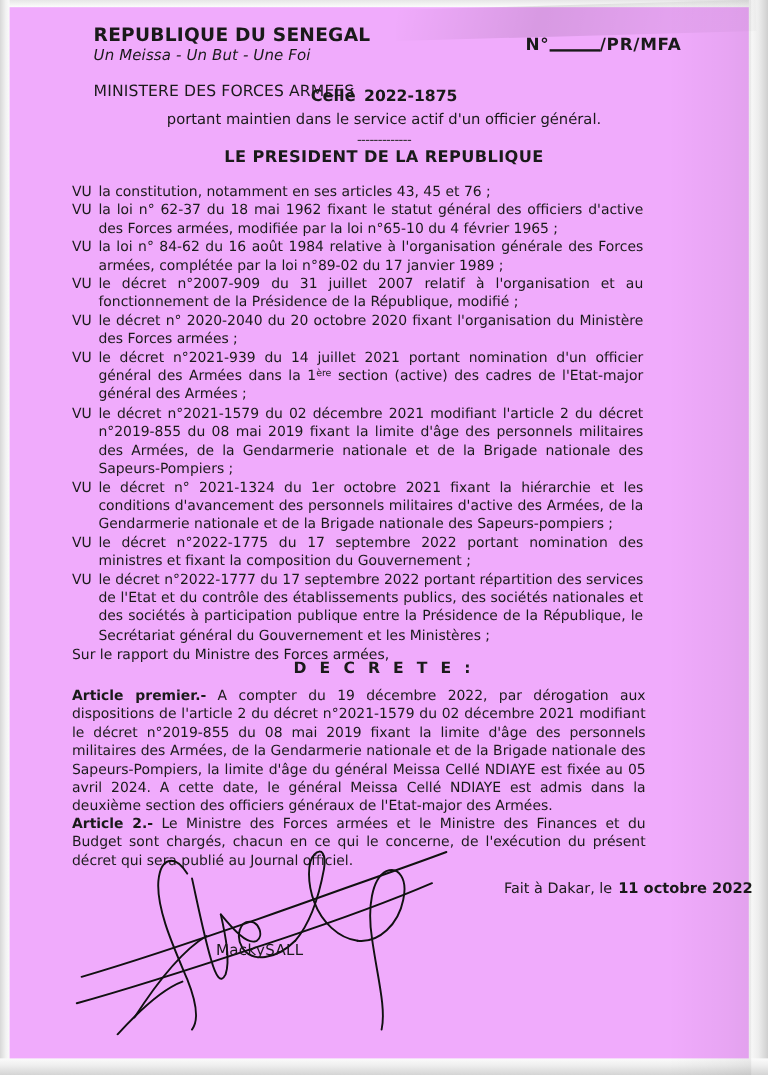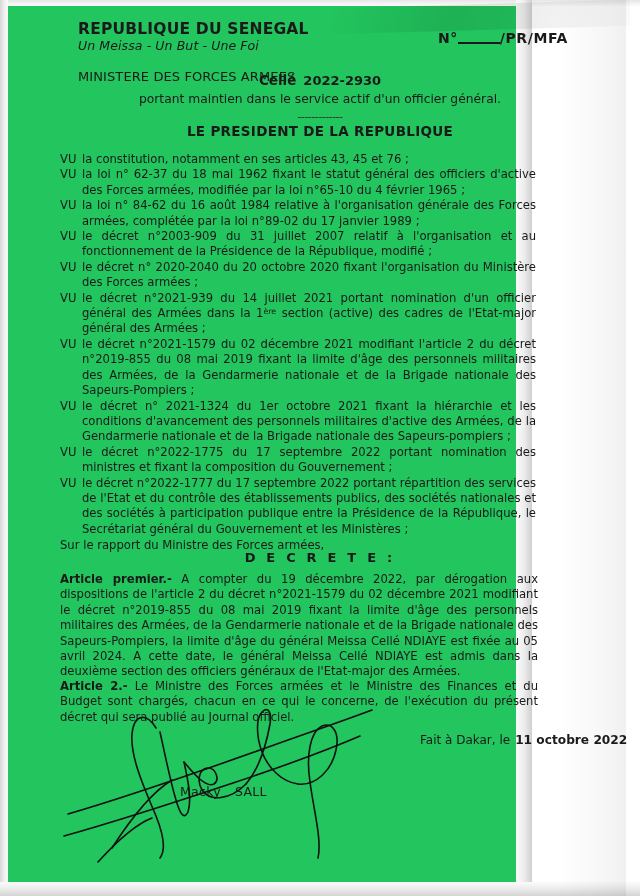--- a/index.html
+++ b/index.html
@@ -10,23 +10,23 @@
   body {
     width: 640px;
     height: 896px;
     overflow: hidden;
     font-family: "DejaVu Sans", sans-serif;
   }
 
   
   .scan {
     position: relative;
-    width: 532px;
+    width: 640px;
     height: 896px;
-    background: #22c55e;
+    background: #f0abfc;
     box-sizing: border-box;
   }
   
   .scan-edge-left {
     position: absolute;
     left: 0; top: 0;
     width: 8px; height: 896px;
     background: linear-gradient(to right, #d8d8d8 0%, #f2f2f2 60%, #fbfbfb 100%);
   }
   .scan-edge-right {
@@ -216,21 +216,21 @@
     margin-left: 5px;
     font-size: 12.2px;
   }
   .signer-name {
     position: absolute;
     left: 180px;
     top: 784px;
     font-size: 12.5px;
     letter-spacing: 0.3px;
   }
-  .signer-name .sn-first { margin-right: 14px; }
+  .signer-name .sn-first { }
 
   
   .signature-mark {
     position: absolute;
     left: 60px;
     top: 688px;
     width: 330px;
     height: 175px;
     pointer-events: none;
   }
@@ -252,38 +252,38 @@
       <div class="lh-country">REPUBLIQUE DU SENEGAL</div>
       <div class="lh-motto">Un Meissa - Un But - Une Foi</div>
       <div class="lh-ministry">MINISTERE DES FORCES ARMEES</div>
     </div>
 
     <div class="ref-number">
       <span>N°</span><span class="ref-blank"></span><span>/PR/MFA</span>
     </div>
 
     <div class="decree-title">
-      <span>Cellé</span><span class="num">2022-2930</span>
+      <span>Cellé</span><span class="num">2022-1875</span>
     </div>
     <div class="decree-subject">portant maintien dans le service actif d'un officier général.</div>
     <div class="sep-dash">-------------</div>
     <div class="president-line">LE PRESIDENT DE LA REPUBLIQUE</div>
 
     <div class="recitals">
       <div class="vu">
         <span class="lead">VU</span><span>la constitution, notamment en ses articles 43, 45 et 76 ;</span>
       </div>
       <div class="vu">
         <span class="lead">VU</span><span>la loi n° 62-37 du 18 mai 1962 fixant le statut général des officiers d'active des Forces armées, modifiée par la loi n°65-10 du 4 février 1965 ;</span>
       </div>
       <div class="vu">
         <span class="lead">VU</span><span>la loi n° 84-62 du 16 août 1984 relative à l'organisation générale des Forces armées, complétée par la loi n°89-02 du 17 janvier 1989 ;</span>
       </div>
       <div class="vu">
-        <span class="lead">VU</span><span>le décret n°2003-909 du 31 juillet 2007 relatif à l'organisation et au fonctionnement de la Présidence de la République, modifié ;</span>
+        <span class="lead">VU</span><span>le décret n°2007-909 du 31 juillet 2007 relatif à l'organisation et au fonctionnement de la Présidence de la République, modifié ;</span>
       </div>
       <div class="vu">
         <span class="lead">VU</span><span>le décret n° 2020-2040 du 20 octobre 2020 fixant l'organisation du Ministère des Forces armées ;</span>
       </div>
       <div class="vu">
         <span class="lead">VU</span><span>le décret n°2021-939 du 14 juillet 2021 portant nomination d'un officier général des Armées dans la 1<sup class="ord">ère</sup> section (active) des cadres de l'Etat-major général des Armées ;</span>
       </div>
       <div class="vu">
         <span class="lead">VU</span><span>le décret n°2021-1579 du 02 décembre 2021 modifiant l'article 2 du décret n°2019-855 du 08 mai 2019 fixant la limite d'âge des personnels militaires des Armées, de la Gendarmerie nationale et de la Brigade nationale des Sapeurs-Pompiers ;</span>
       </div>

